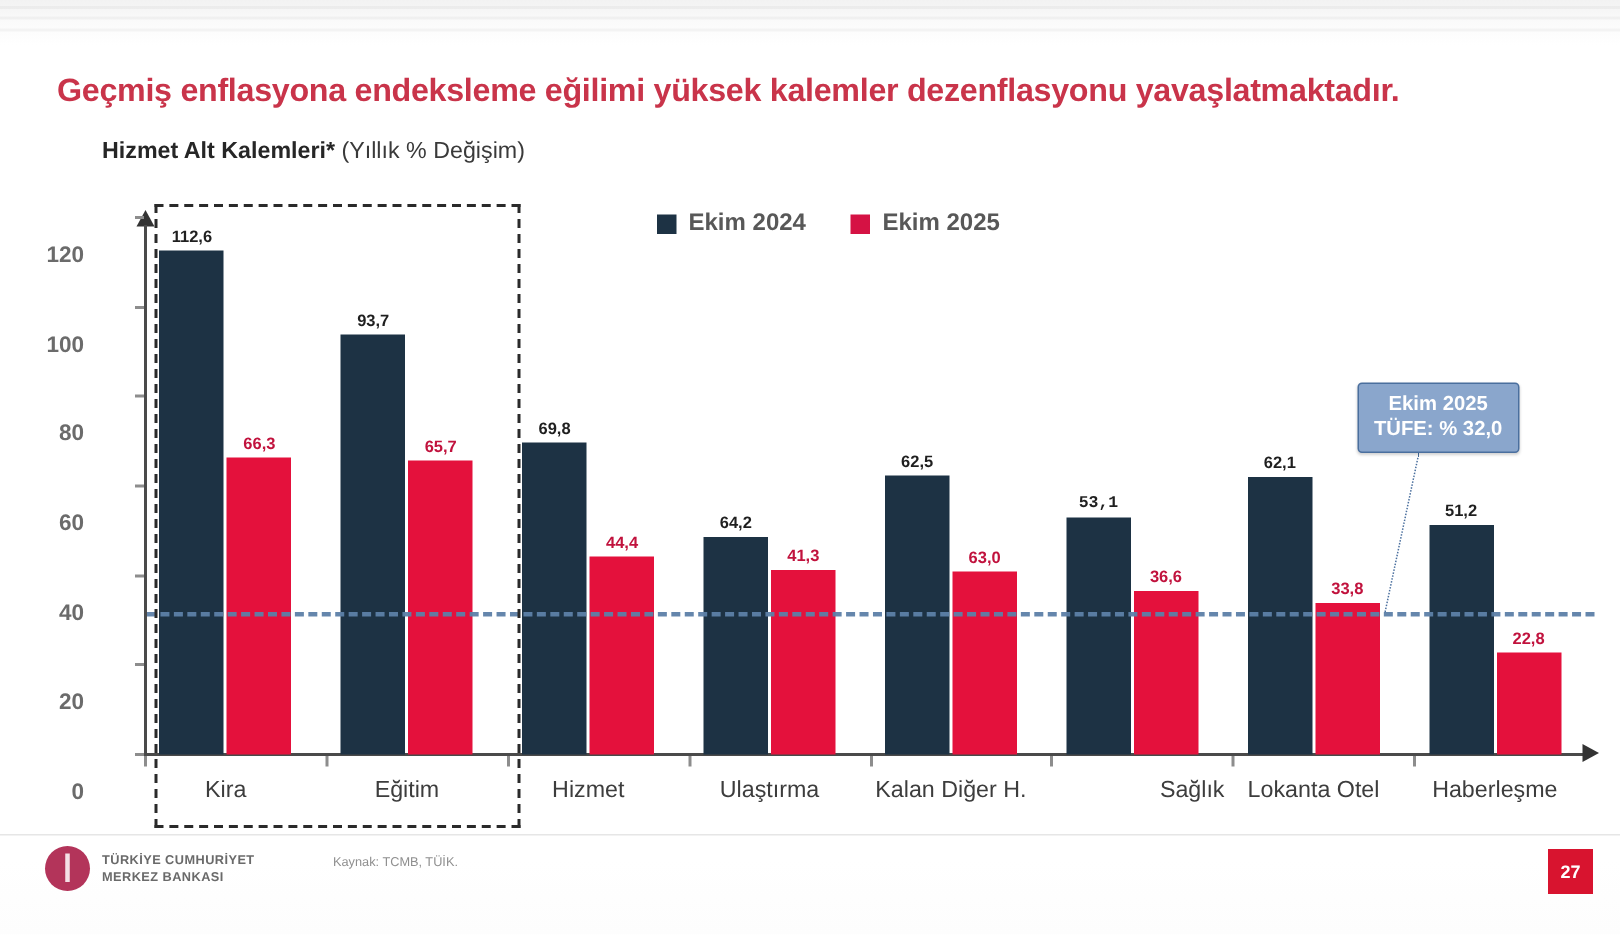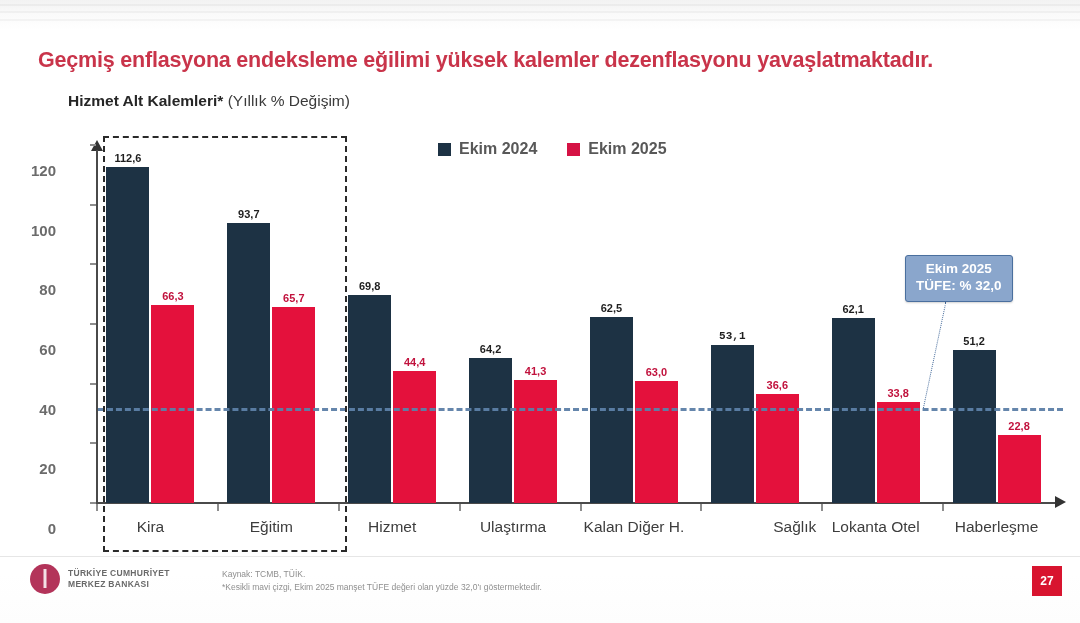--- a/index.html
+++ b/index.html
@@ -396,17 +396,16 @@
   <div class="logo">
     <span class="logo-mark"></span>
     <span class="logo-text">
       <span>TÜRKİYE CUMHURİYET</span><br>
       <span>MERKEZ BANKASI</span>
     </span>
   </div>
 
   <div class="source">
     <div>Kaynak: TCMB, TÜİK.</div>
-    <div>*Kesikli mavi çizgi, Ekim 2025 manşet TÜFE değeri olan yüzde 32,0'ı göstermektedir.</div>
   </div>
 
   <div class="page-badge">27</div>
 </div>
 
 </body></html>

